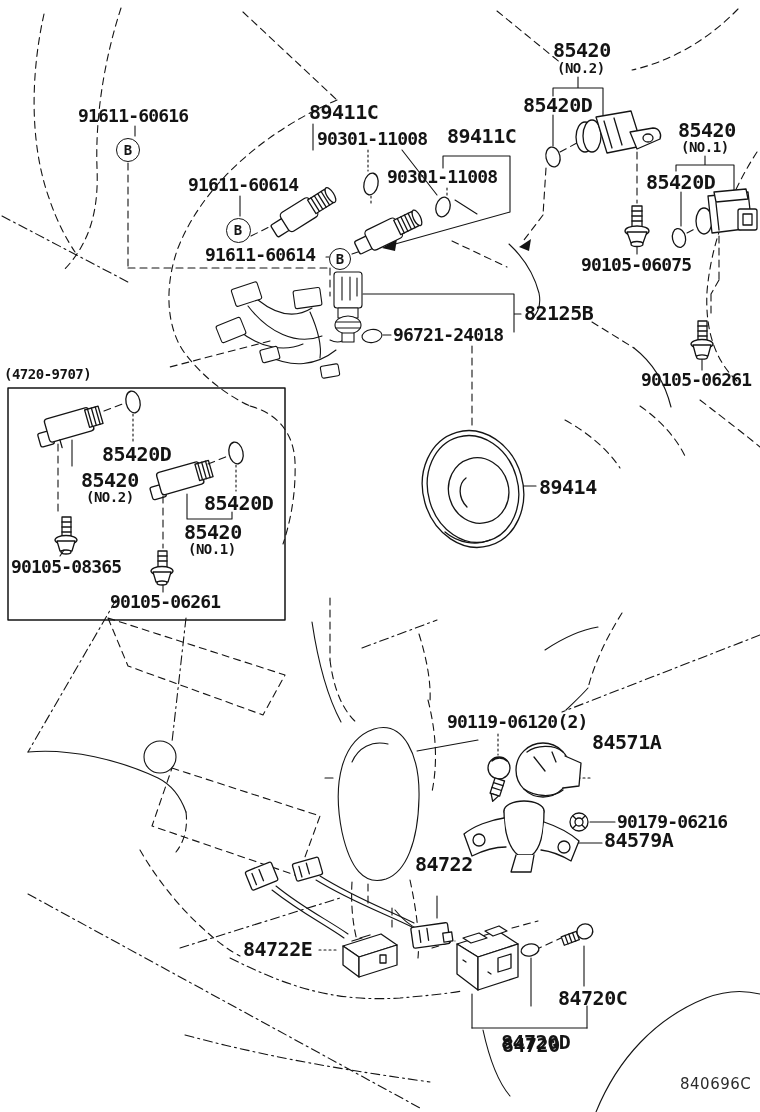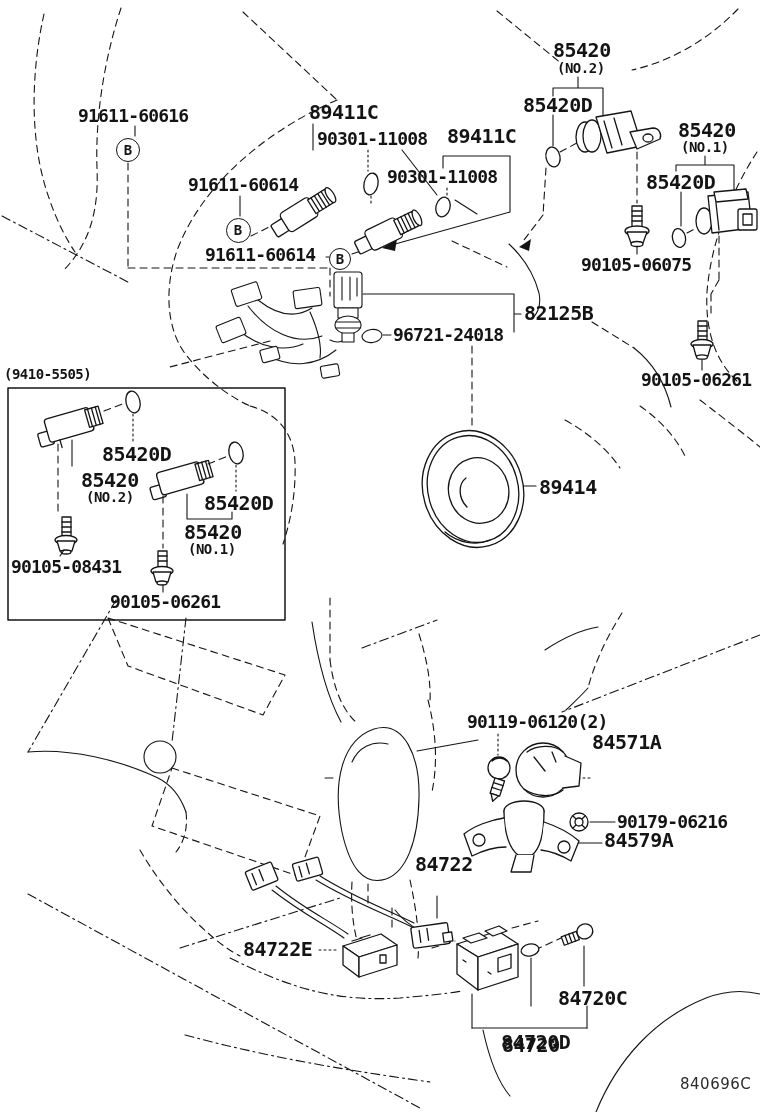--- a/index.html
+++ b/index.html
@@ -378,31 +378,31 @@
       <div class="lbl lg" style="left: 523px; top: 95px;">85420D</div>
       <div class="lbl lg" style="left: 678px; top: 120px;">85420</div>
       <div class="lbl sm" style="left: 681px; top: 140px;">(NO.1)</div>
       <div class="lbl lg" style="left: 646px; top: 172px;">85420D</div>
       <div class="lbl md" style="left: 188px; top: 176px;">91611-60614</div>
       <div class="lbl md" style="left: 205px; top: 246px;">91611-60614</div>
       <div class="lbl md" style="left: 581px; top: 256px;">90105-06075</div>
       <div class="lbl lg" style="left: 524px; top: 303px;">82125B</div>
       <div class="lbl md" style="left: 393px; top: 326px;">96721-24018</div>
       <div class="lbl md" style="left: 641px; top: 371px;">90105-06261</div>
-      <div class="lbl sm" style="left: 4px; top: 367px;">(9410-5505)</div>
+      <div class="lbl sm" style="left: 4px; top: 367px;">(4720-9707)</div>
       <div class="lbl lg" style="left: 102px; top: 444px;">85420D</div>
       <div class="lbl lg" style="left: 81px; top: 470px;">85420</div>
       <div class="lbl sm" style="left: 86px; top: 490px;">(NO.2)</div>
       <div class="lbl lg" style="left: 204px; top: 493px;">85420D</div>
       <div class="lbl lg" style="left: 184px; top: 522px;">85420</div>
       <div class="lbl sm" style="left: 188px; top: 542px;">(NO.1)</div>
-      <div class="lbl md" style="left: 11px; top: 558px;">90105-08431</div>
+      <div class="lbl md" style="left: 11px; top: 558px;">90105-08365</div>
       <div class="lbl md" style="left: 110px; top: 593px;">90105-06261</div>
       <div class="lbl lg" style="left: 539px; top: 477px;">89414</div>
-      <div class="lbl md" style="left: 447px; top: 713px; margin-left: 20px;">90119-06120(2)</div>
+      <div class="lbl md" style="left: 447px; top: 713px;">90119-06120(2)</div>
       <div class="lbl lg" style="left: 592px; top: 732px;">84571A</div>
       <div class="lbl md" style="left: 617px; top: 813px; text-align: center;">90179-06216</div>
       <div class="lbl lg" style="left: 604px; top: 830px;">84579A</div>
       <div class="lbl lg" style="left: 415px; top: 854px;">84722</div>
       <div class="lbl lg" style="left: 243px; top: 939px;">84722E</div>
       <div class="lbl lg" style="left: 558px; top: 988px;">84720C</div>
       <div class="lbl lg" style="left: 501px; top: 1008px; margin-top: 24px;">84720D</div>
       <div class="lbl lg" style="left: 502px; top: 1035px;">84720</div>
       <div class="lbl ft" style="left: 680px; top: 1077px;">840696C</div>
       <div class="marker" style="left: 116px; top: 138px; width: 24px; height: 24px;">B</div>

